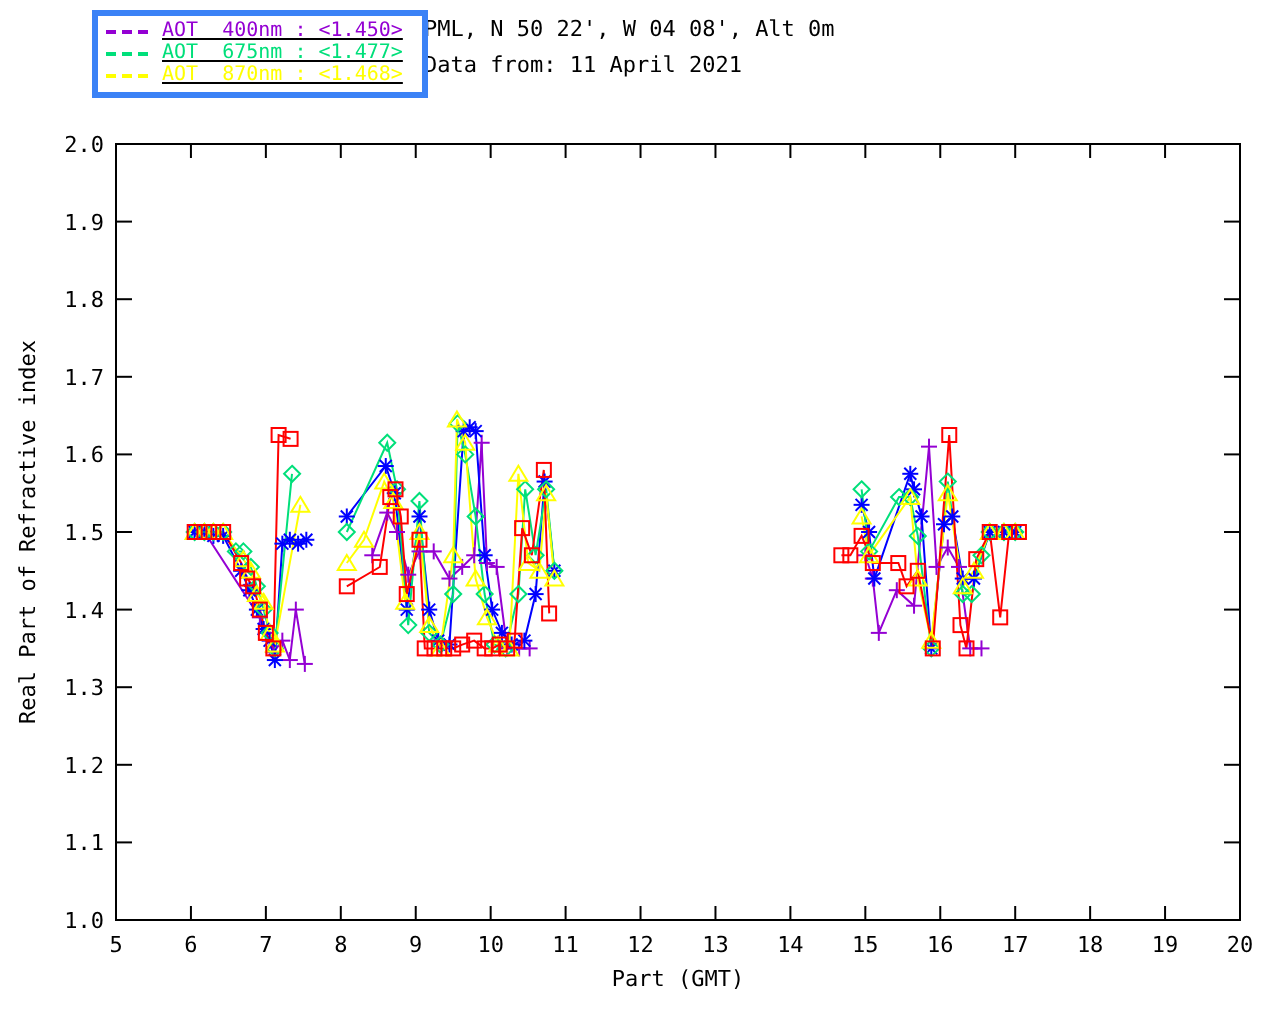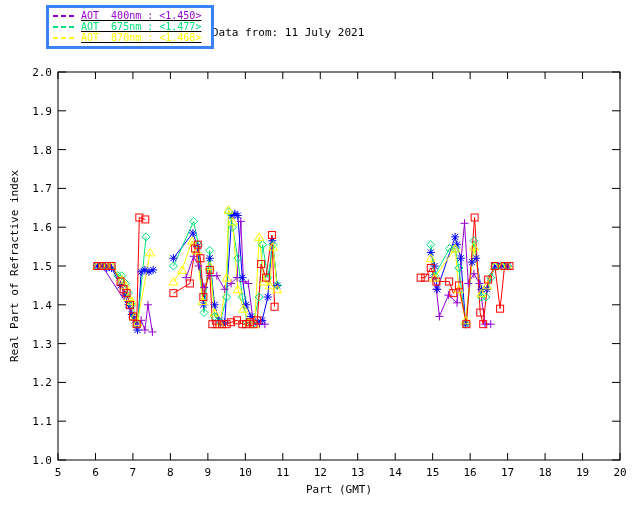--- a/index.html
+++ b/index.html
@@ -508,21 +508,22 @@
       <rect fill="none" stroke="#FF0000" stroke-width="1" x="462.88666666666666" y="320.69999999999993" width="7" height="7"></rect>
       <rect fill="none" stroke="#FF0000" stroke-width="1" x="471.12933333333336" y="214" width="7" height="7"></rect>
       <rect fill="none" stroke="#FF0000" stroke-width="1" x="476.7493333333333" y="309.06000000000006" width="7" height="7"></rect>
       <rect fill="none" stroke="#FF0000" stroke-width="1" x="479.74666666666667" y="320.69999999999993" width="7" height="7"></rect>
       <rect fill="none" stroke="#FF0000" stroke-width="1" x="484.6173333333333" y="276.0799999999999" width="7" height="7"></rect>
       <rect fill="none" stroke="#FF0000" stroke-width="1" x="491.36133333333333" y="262.5" width="7" height="7"></rect>
       <rect fill="none" stroke="#FF0000" stroke-width="1" x="496.6066666666667" y="305.18000000000006" width="7" height="7"></rect>
       <rect fill="none" stroke="#FF0000" stroke-width="1" x="501.1026666666667" y="262.5" width="7" height="7"></rect>
       <rect fill="none" stroke="#FF0000" stroke-width="1" x="505.97333333333336" y="262.5" width="7" height="7"></rect>
     </svg>
-  <div class="hdr hdr2">Data from: 11 July 2021</div>
+  <div class="hdr hdr1">PML, N 50 22', W 04 08', Alt 0m</div>
+  <div class="hdr hdr2">Data from: 11 April 2021</div>
   <div class="legend" id="legend">
       <div class="legend-row">
         <span class="legend-dash" style="background: repeating-linear-gradient(90deg, rgb(148, 0, 211) 0px, rgb(148, 0, 211) 5px, transparent 5px, transparent 8px);"></span>
         <span class="legend-label" style="color: rgb(148, 0, 211);">AOT  400nm : &lt;1.450&gt;</span>
       </div>
       <div class="legend-row">
         <span class="legend-dash" style="background: repeating-linear-gradient(90deg, rgb(0, 223, 122) 0px, rgb(0, 223, 122) 5px, transparent 5px, transparent 8px);"></span>
         <span class="legend-label" style="color: rgb(0, 223, 122);">AOT  675nm : &lt;1.477&gt;</span>
       </div>
       <div class="legend-row">

